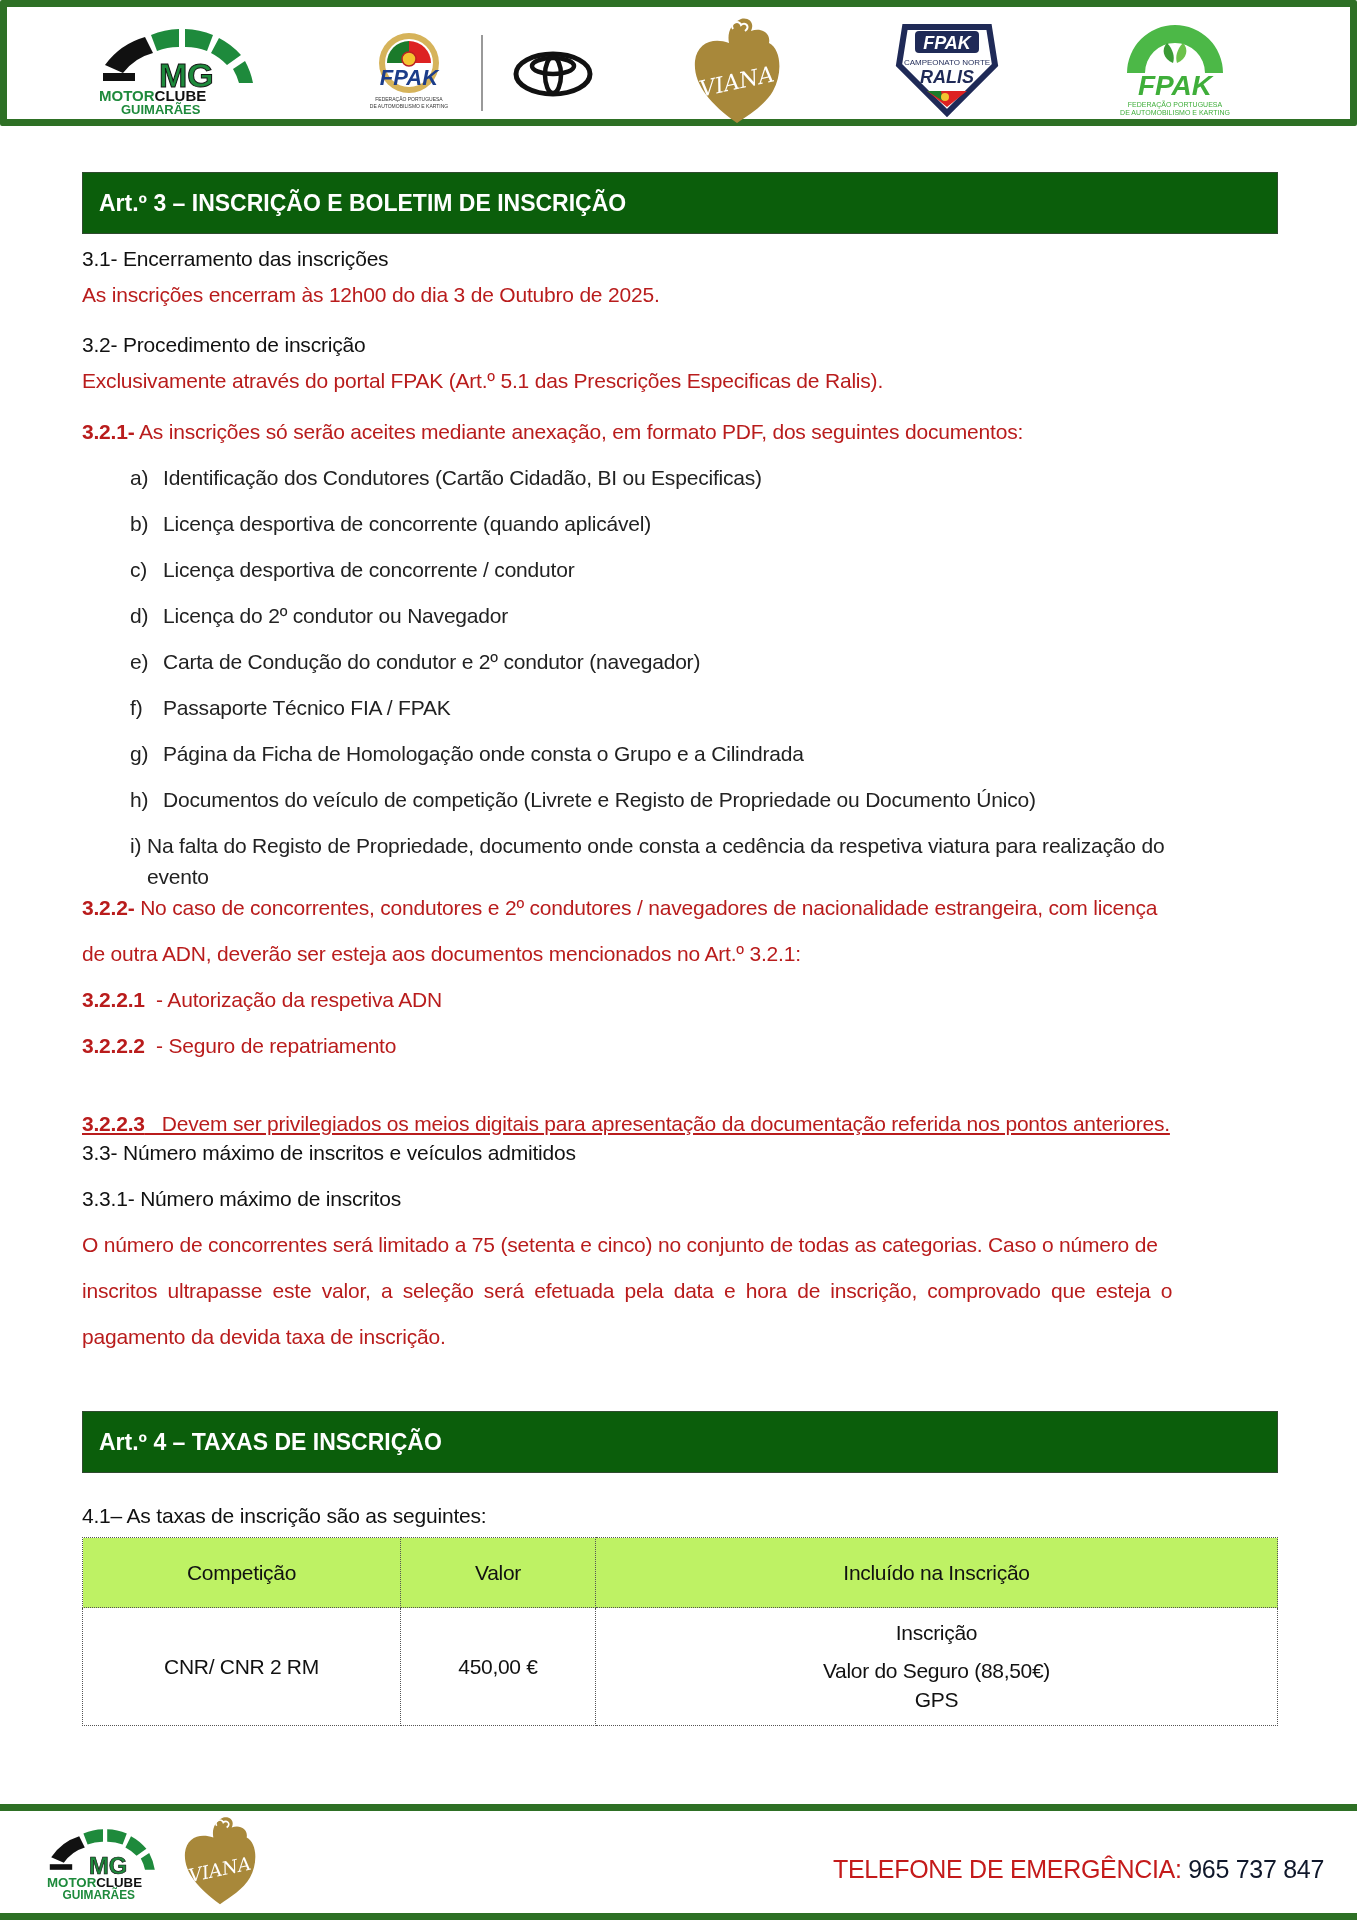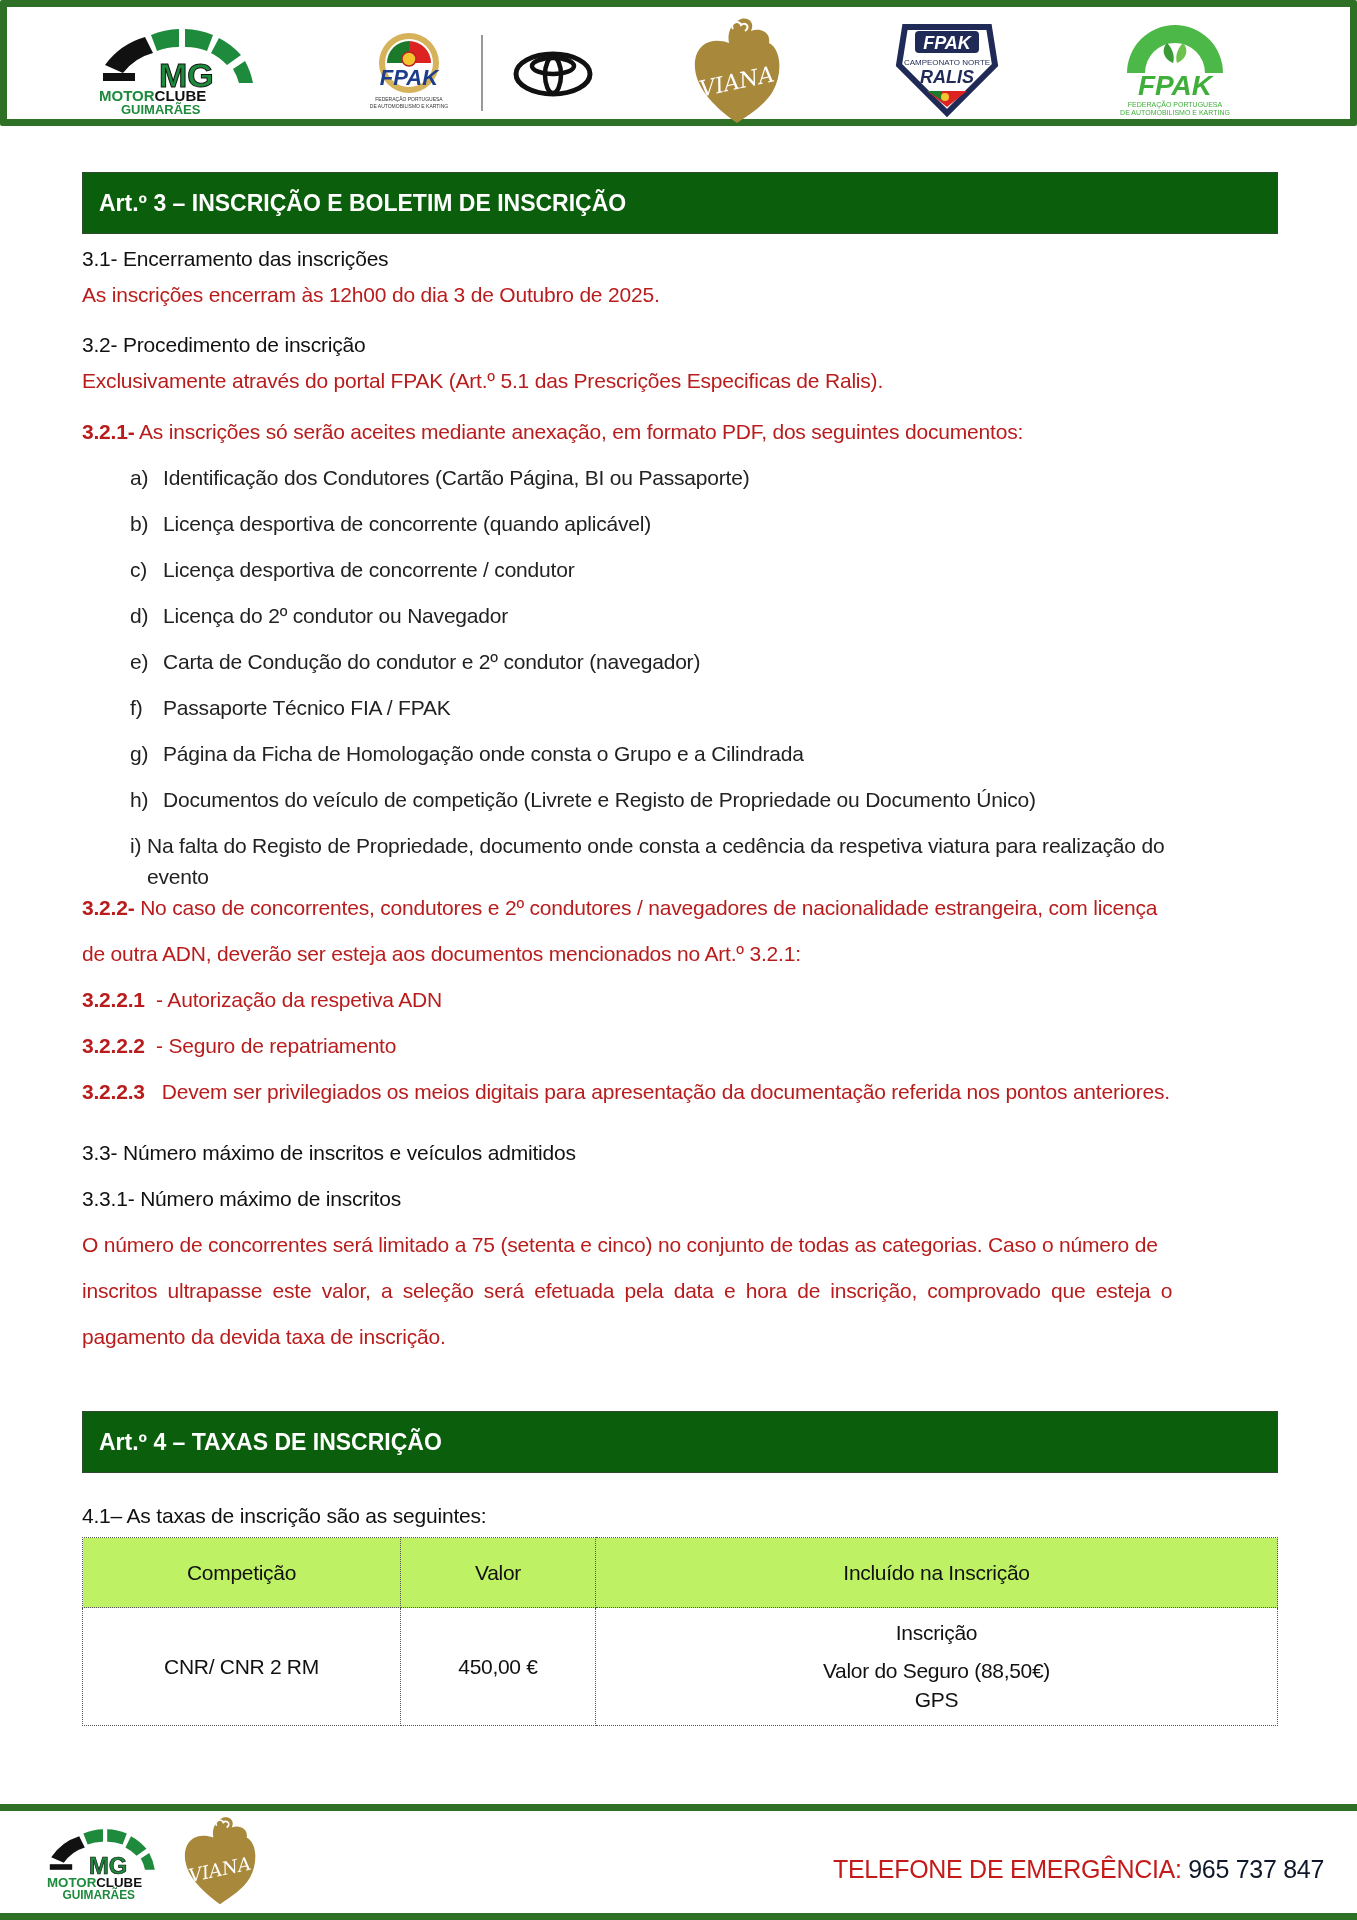--- a/index.html
+++ b/index.html
@@ -121,42 +121,42 @@
 <div class="abs p" style="left:82px;top:283px;">As inscrições encerram às 12h00 do dia 3 de Outubro de 2025.</div>
 
 <div class="abs h-sub" style="left:82px;top:333px;">3.2- Procedimento de inscrição</div>
 <div class="abs p" style="left:82px;top:369px;">Exclusivamente através do portal FPAK (Art.º 5.1 das Prescrições Especificas de Ralis).</div>
 
 <div class="abs p" style="left:82px;top:420px;">
   <span class="b">3.2.1-</span><span> As inscrições só serão aceites mediante anexação, em formato PDF, dos seguintes documentos:</span>
 </div>
 
 <div>
-  <div class="list-item" style="left:130px;top:466px;"><span style="display:inline-block;width:33px;">a)</span><span>Identificação dos Condutores (Cartão Página, BI ou Passaporte)</span></div>
+  <div class="list-item" style="left:130px;top:466px;"><span style="display:inline-block;width:33px;">a)</span><span>Identificação dos Condutores (Cartão Cidadão, BI ou Especificas)</span></div>
   <div class="list-item" style="left:130px;top:512px;"><span style="display:inline-block;width:33px;">b)</span><span>Licença desportiva de concorrente (quando aplicável)</span></div>
   <div class="list-item" style="left:130px;top:558px;"><span style="display:inline-block;width:33px;">c)</span><span>Licença desportiva de concorrente / condutor</span></div>
   <div class="list-item" style="left:130px;top:604px;"><span style="display:inline-block;width:33px;">d)</span><span>Licença do 2º condutor ou Navegador</span></div>
   <div class="list-item" style="left:130px;top:650px;"><span style="display:inline-block;width:33px;">e)</span><span>Carta de Condução do condutor e 2º condutor (navegador)</span></div>
   <div class="list-item" style="left:130px;top:696px;"><span style="display:inline-block;width:33px;">f)</span><span>Passaporte Técnico FIA / FPAK</span></div>
   <div class="list-item" style="left:130px;top:742px;"><span style="display:inline-block;width:33px;">g)</span><span>Página da Ficha de Homologação onde consta o Grupo e a Cilindrada</span></div>
   <div class="list-item" style="left:130px;top:788px;"><span style="display:inline-block;width:33px;">h)</span><span>Documentos do veículo de competição (Livrete e Registo de Propriedade ou Documento Único)</span></div>
   <div class="list-item" style="left:130px;top:834px;width:1150px;">
     <span style="display:inline-block;width:17px;">i)</span><span>Na falta do Registo de Propriedade, documento onde consta a cedência da respetiva viatura para realização do</span>
   </div>
   <div class="list-item" style="left:147px;top:865px;">evento</div>
 </div>
 
 <div class="abs p" style="left:82px;top:896px;">
   <span class="b">3.2.2-</span><span> No caso de concorrentes, condutores e 2º condutores / navegadores de nacionalidade estrangeira, com licença</span>
 </div>
 <div class="abs p" style="left:82px;top:942px;">de outra ADN, deverão ser esteja aos documentos mencionados no Art.º 3.2.1:</div>
 
 <div class="abs p" style="left:82px;top:988px;white-space:pre;"><span class="b">3.2.2.1</span><span>  - Autorização da respetiva ADN</span></div>
 <div class="abs p" style="left:82px;top:1034px;white-space:pre;"><span class="b">3.2.2.2</span><span>  - Seguro de repatriamento</span></div>
-<div class="abs p" style="left:82px;top:1080px;white-space:pre;"><span class="b">3.2.2.3</span><span>   Devem ser privilegiados os meios digitais para apresentação da documentação referida nos pontos anteriores.</span></div>
+<div class="abs p" style="left:82px;top:1112px;white-space:pre;text-decoration:underline;"><span class="b">3.2.2.3</span><span>   Devem ser privilegiados os meios digitais para apresentação da documentação referida nos pontos anteriores.</span></div>
 
 <div class="abs h-sub" style="left:82px;top:1141px;">3.3- Número máximo de inscritos e veículos admitidos</div>
 <div class="abs h-sub" style="left:82px;top:1187px;">3.3.1- Número máximo de inscritos</div>
 <div class="abs p" style="left:82px;top:1233px;">O número de concorrentes será limitado a 75 (setenta e cinco) no conjunto de todas as categorias. Caso o número de</div>
 <div class="abs p" style="left:82px;top:1279px;word-spacing:4.6px;">inscritos ultrapasse este valor, a seleção será efetuada pela data e hora de inscrição, comprovado que esteja o</div>
 <div class="abs p" style="left:82px;top:1325px;">pagamento da devida taxa de inscrição.</div>
 
 <div class="art-bar abs" style="left:82px;top:1411px;width:1196px;">
   <span>Art.º 4 – TAXAS DE INSCRIÇÃO</span>
 </div>

